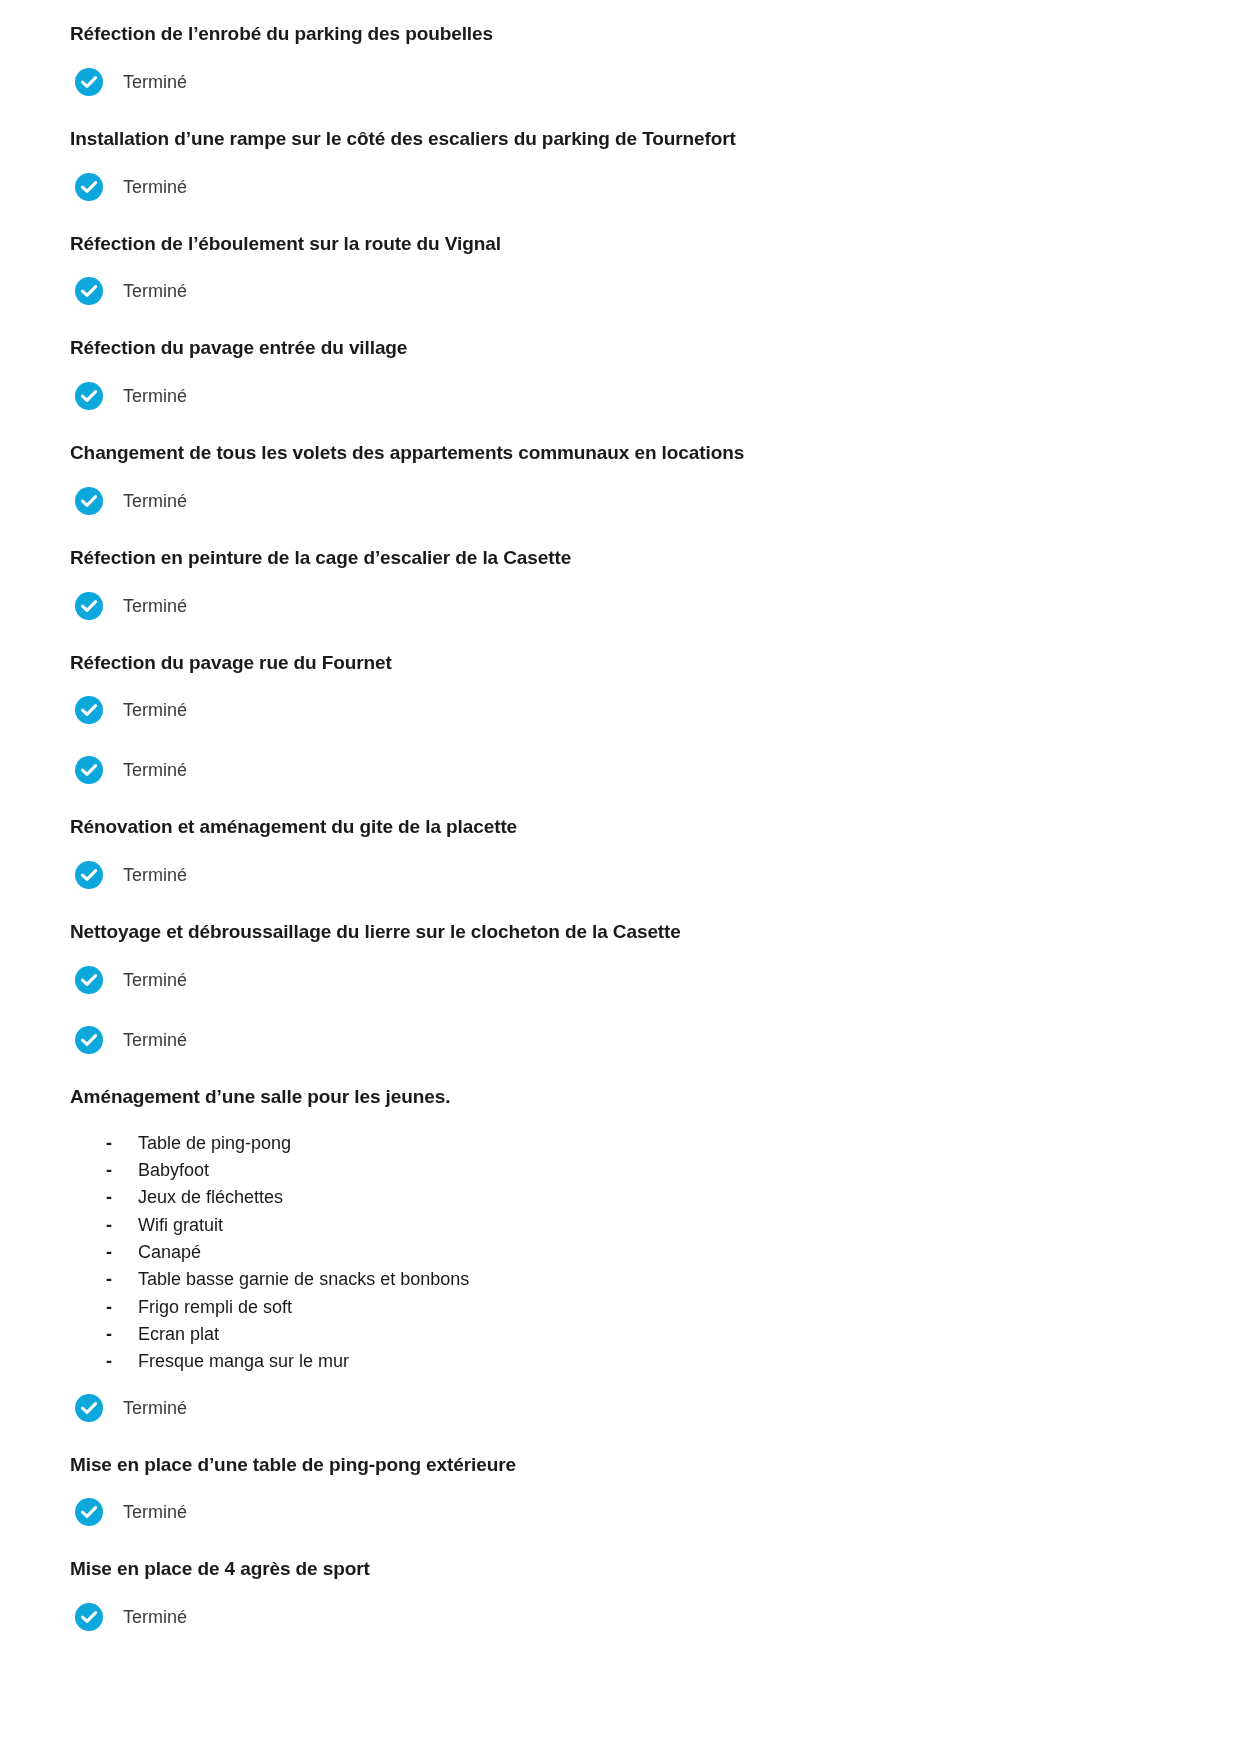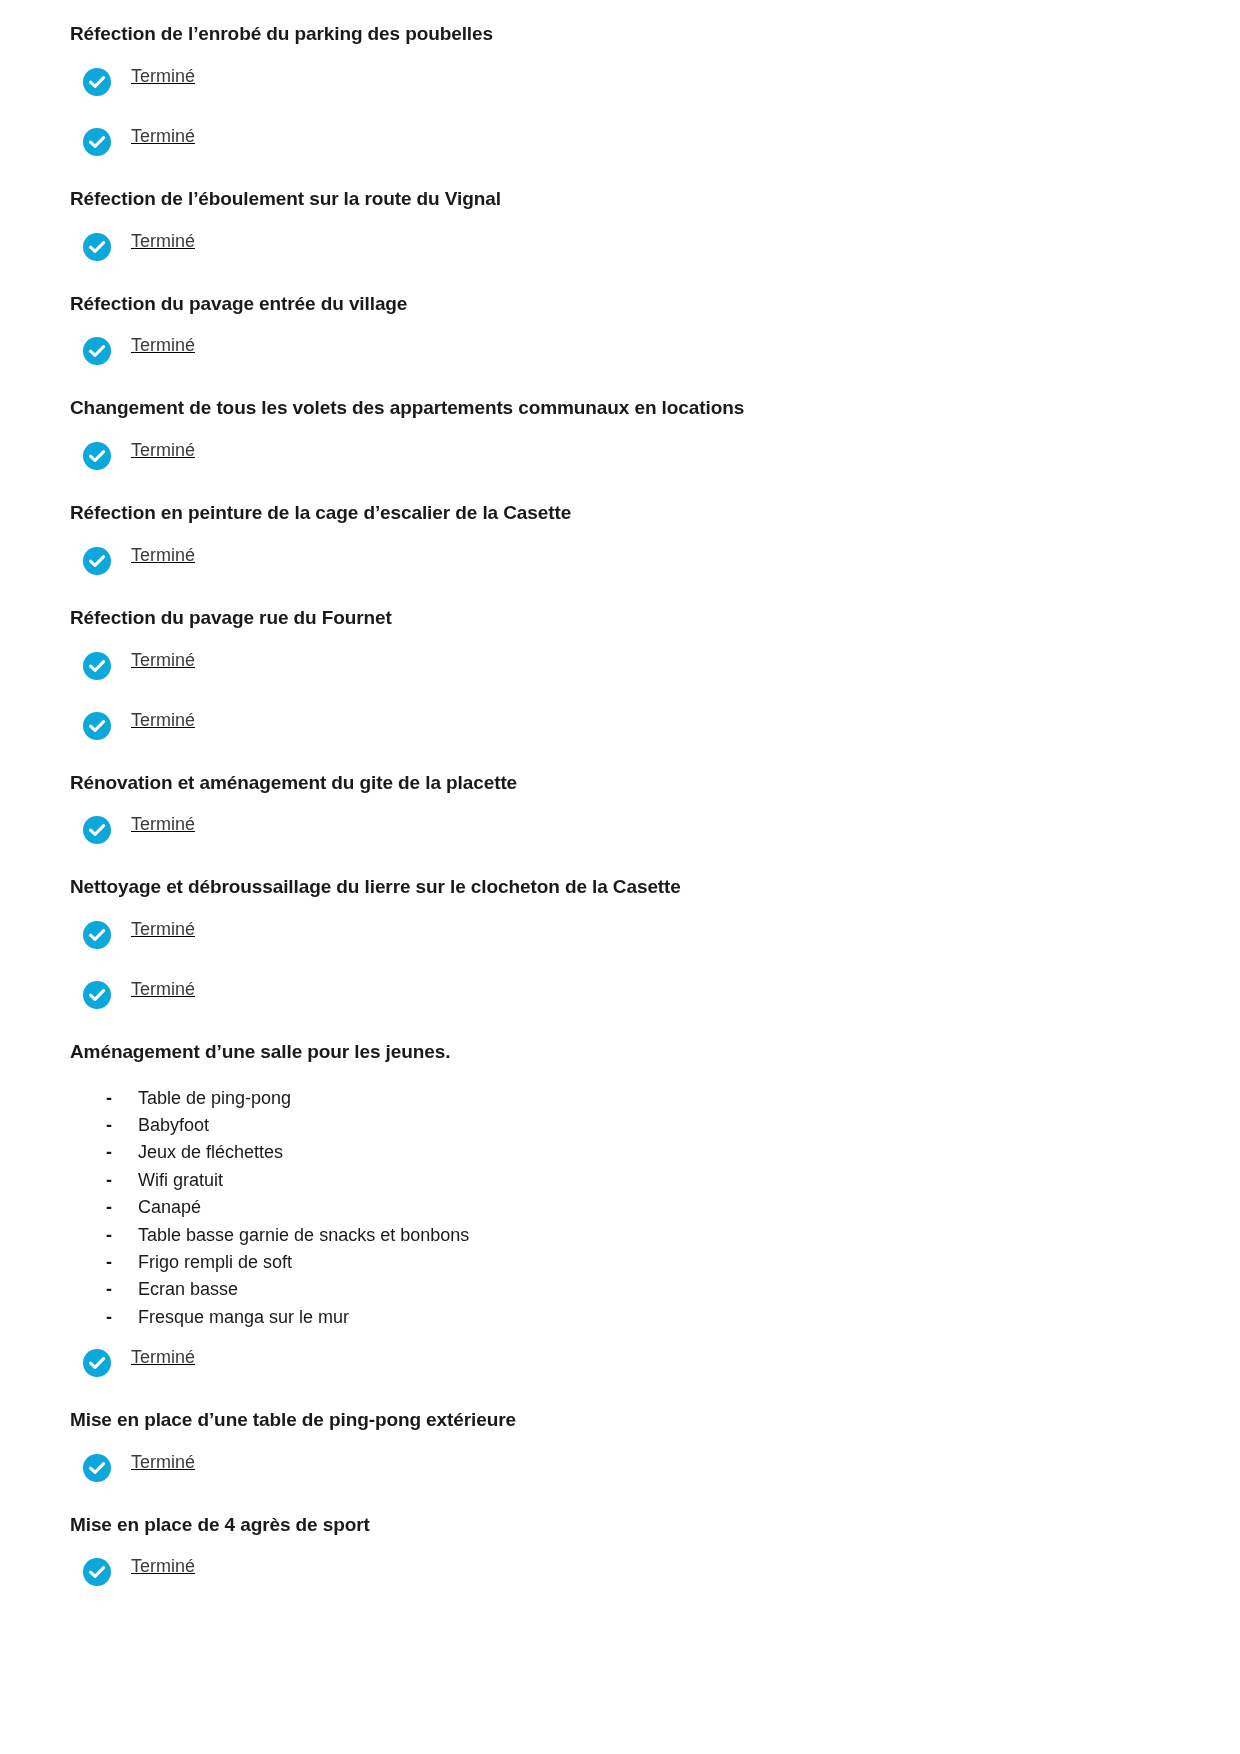--- a/index.html
+++ b/index.html
@@ -34,23 +34,23 @@
     letter-spacing: -0.1px;
     line-height: 1.25;
     margin: 0;
     padding: 0;
     white-space: nowrap;
   }
 
   
   .status-row {
     display: flex;
-    margin: 8px;
+    align-items: center;
+    margin: 0;
     padding: 0;
-    text-decoration: underline;
   }
 
   .status-badge-icon {
     width: 30px;
     height: 30px;
     flex: 0 0 30px;
     margin-left: 4px;
     position: relative;
     display: block;
   }
@@ -125,20 +125,21 @@
           <svg viewBox="0 0 30 30" xmlns="http://www.w3.org/2000/svg">
             <circle cx="15" cy="15" r="14" fill="#0DA8DB"></circle>
             <path d="M8.5 15.2 L13 19.3 L21.6 10.6" fill="none" stroke="#FFFFFF" stroke-width="3.1" stroke-linecap="round" stroke-linejoin="round"></path>
           </svg>
         </span>
         <span class="status-label">Terminé</span>
       </div>
     </div>
 
     <div class="block">
+      <p class="project-heading">Installation d’une rampe sur le côté des escaliers du parking de Tournefort</p>
       <div class="status-row">
         <span class="status-badge-icon">
           <svg viewBox="0 0 30 30" xmlns="http://www.w3.org/2000/svg">
             <circle cx="15" cy="15" r="14" fill="#0DA8DB"></circle>
             <path d="M8.5 15.2 L13 19.3 L21.6 10.6" fill="none" stroke="#FFFFFF" stroke-width="3.1" stroke-linecap="round" stroke-linejoin="round"></path>
           </svg>
         </span>
         <span class="status-label">Terminé</span>
       </div>
     </div>
@@ -284,21 +285,21 @@
         <li>
           <span class="dash-marker">-</span>
           <span class="dash-text">Table basse garnie de snacks et bonbons</span>
         </li>
         <li>
           <span class="dash-marker">-</span>
           <span class="dash-text">Frigo rempli de soft</span>
         </li>
         <li>
           <span class="dash-marker">-</span>
-          <span class="dash-text">Ecran basse</span>
+          <span class="dash-text">Ecran plat</span>
         </li>
         <li>
           <span class="dash-marker">-</span>
           <span class="dash-text">Fresque manga sur le mur</span>
         </li>
       </ul>
       <div class="status-row">
         <span class="status-badge-icon">
           <svg viewBox="0 0 30 30" xmlns="http://www.w3.org/2000/svg">
             <circle cx="15" cy="15" r="14" fill="#0DA8DB"></circle>

